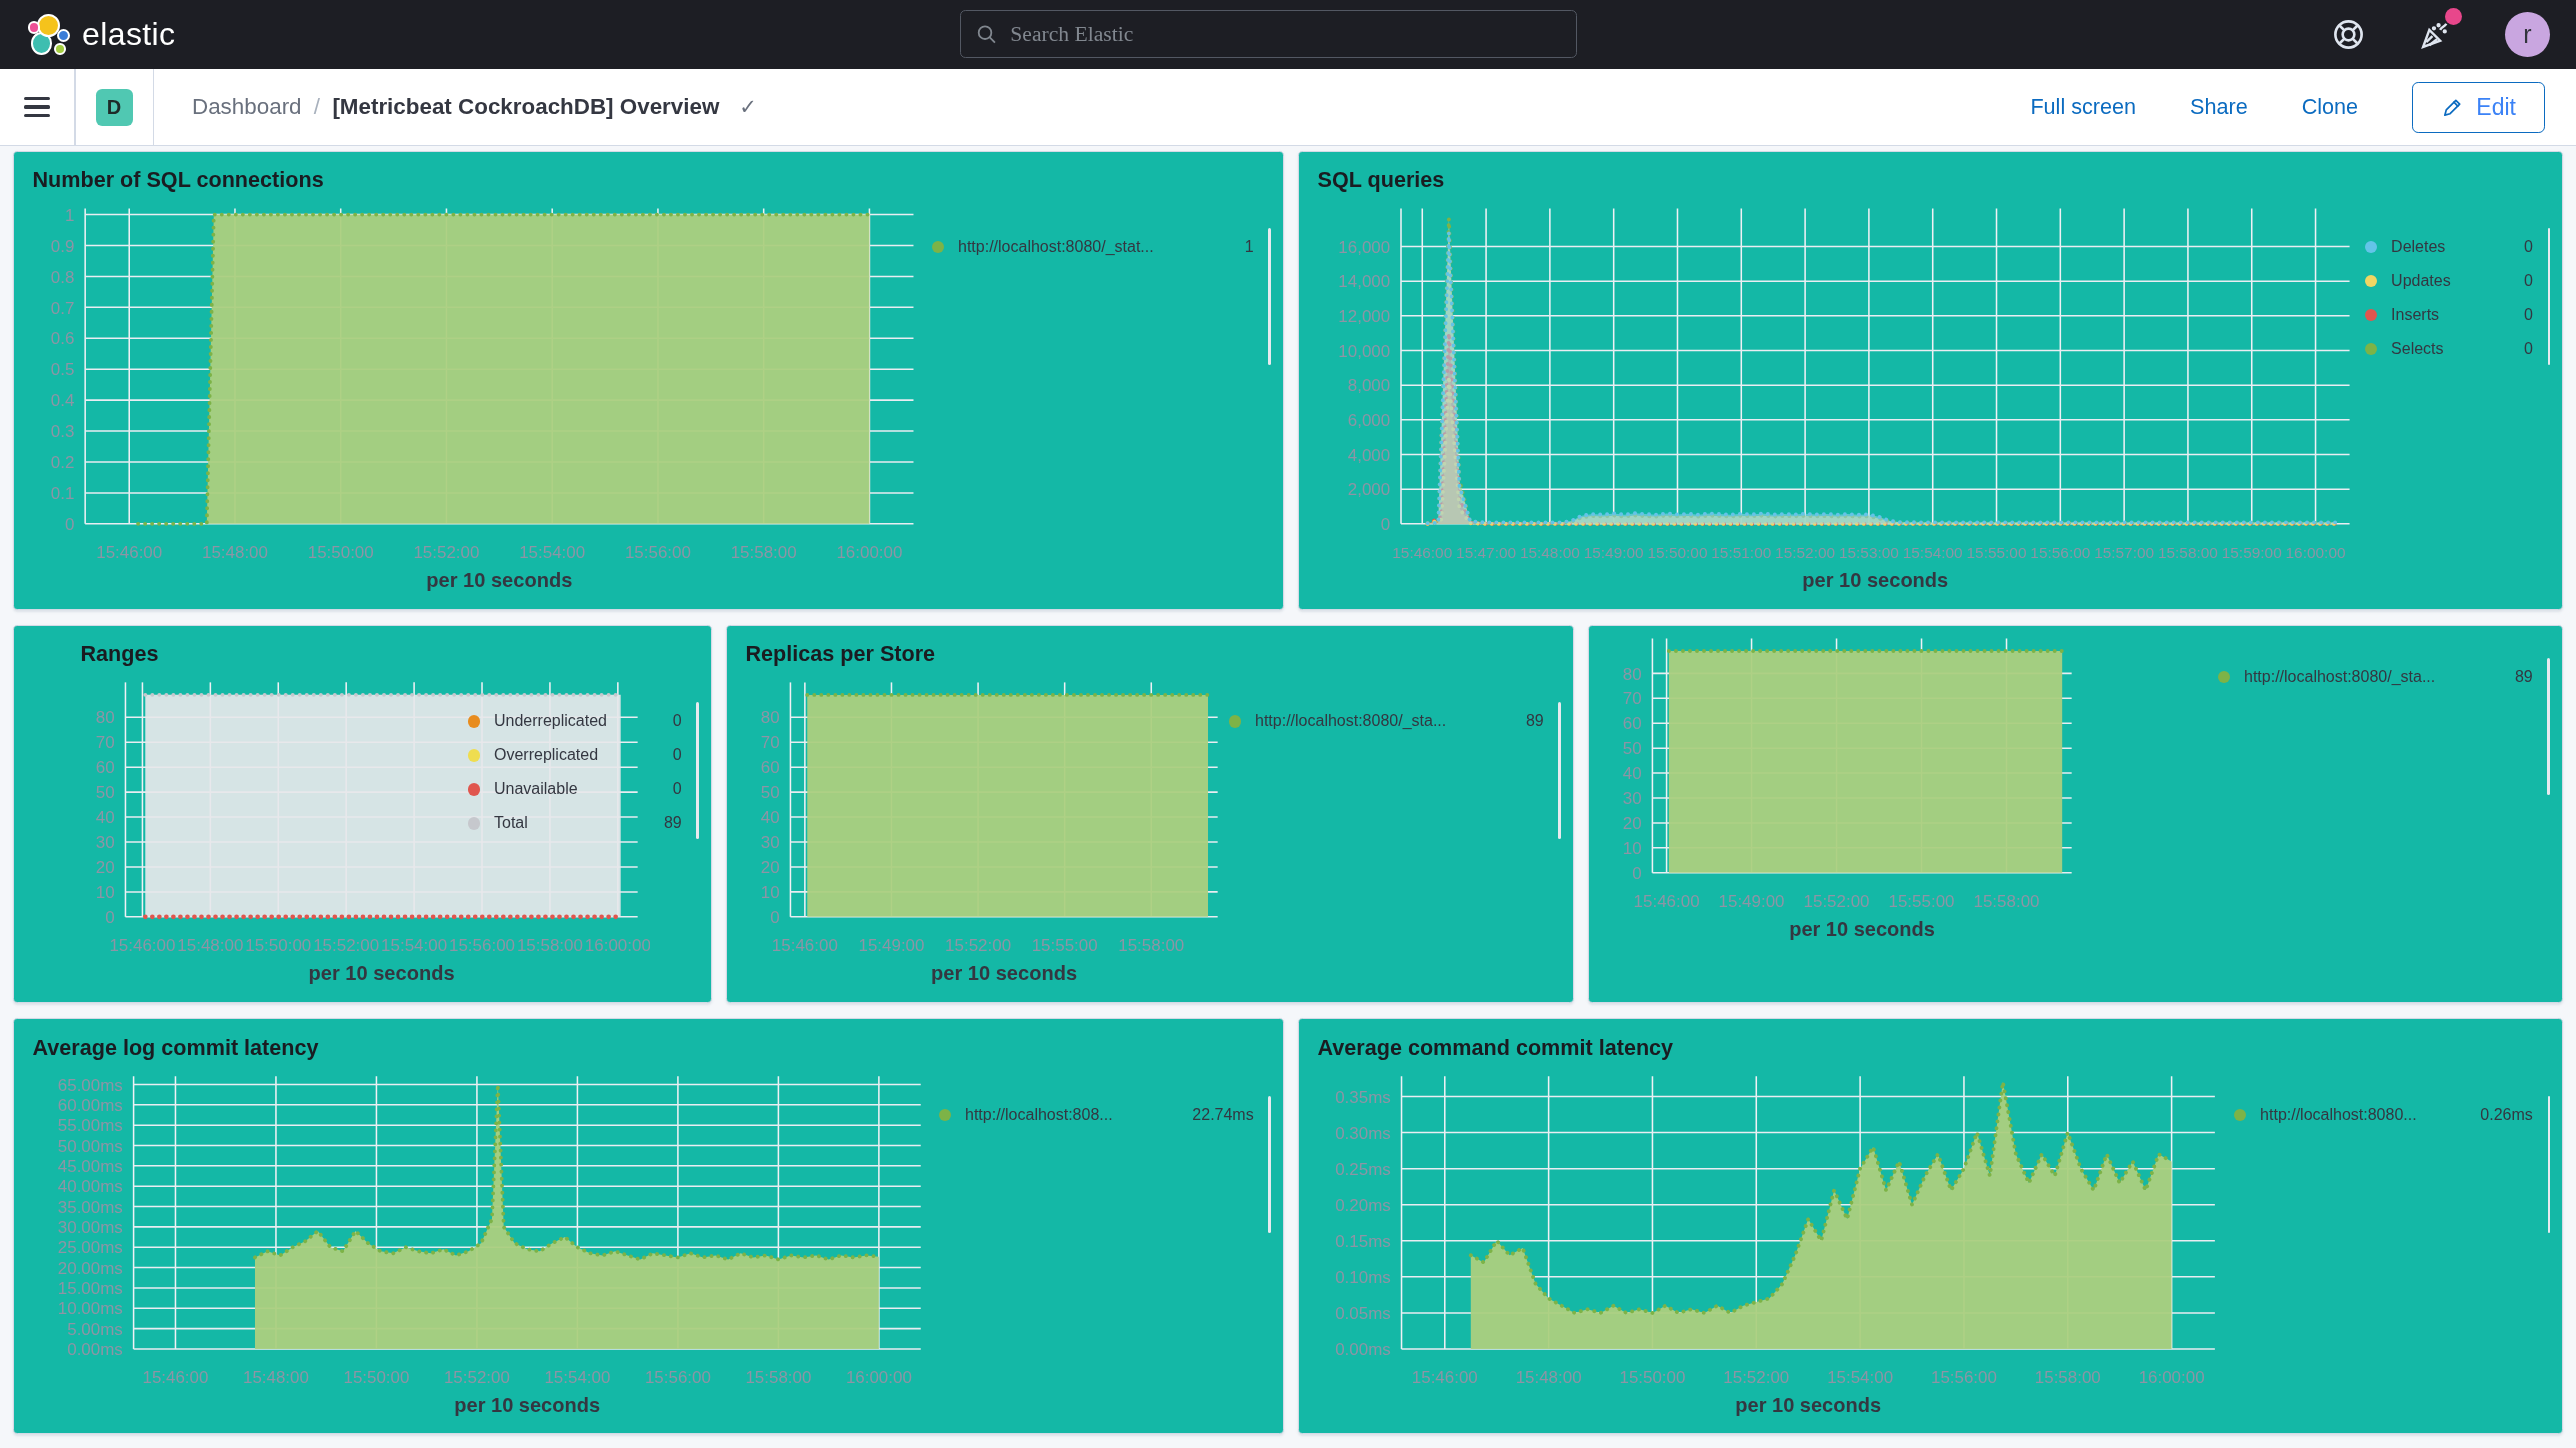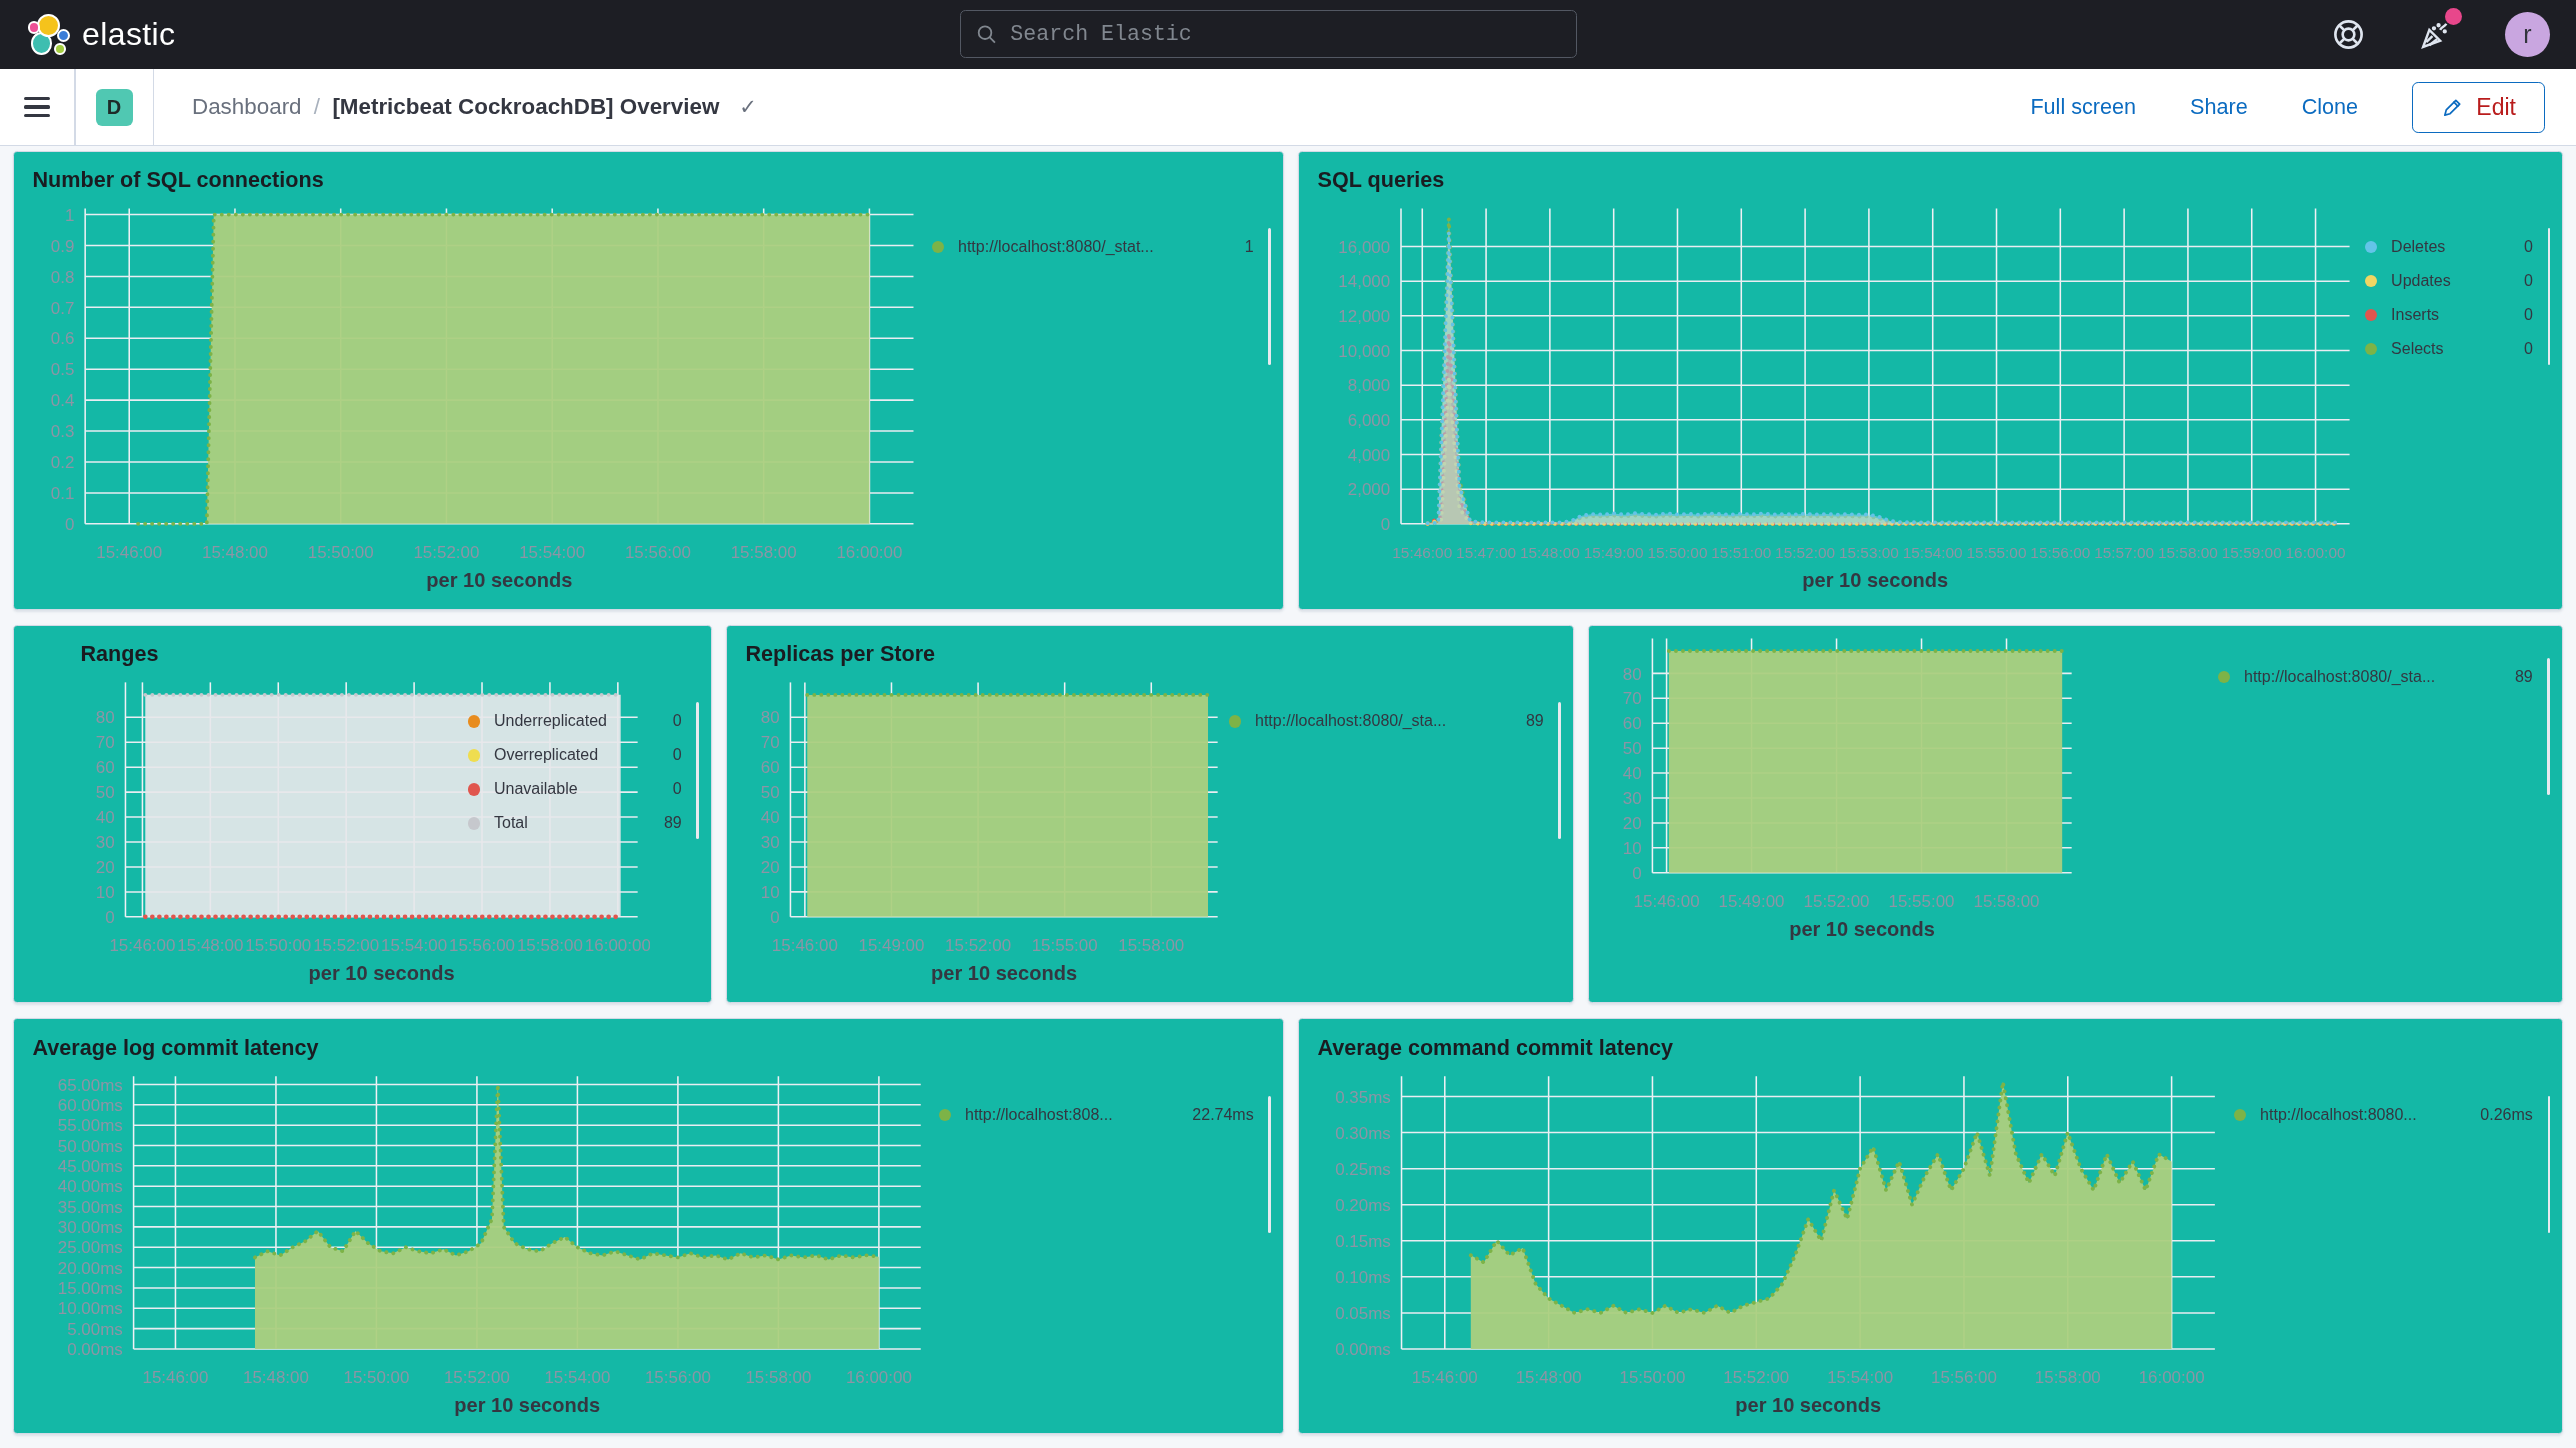--- a/index.html
+++ b/index.html
@@ -15,21 +15,21 @@
   .logo .b-yellow { left:10.8px; top:1.5px;  width:23px; height:23px; background:#F5C31C; }
   .logo .b-pink   { left:1.5px;  top:9.3px; width:12.3px; height:12.3px; background:#EE5096; }
   .logo .b-blue   { left:31px; top:17px; width:13px; height:13px; background:#3B7DD8; }
   .logo .b-teal   { left:4.6px;  top:20px; width:21.6px; height:23px; background:#3EBEB0; }
   .logo .b-green  { left:28px; top:31px; width:11.6px; height:11.6px; background:#A5CE42; }
   .brand-text { color:#fff; font-size:32px; font-weight:400; letter-spacing:0.4px; }
   .searchbox { position:absolute; left:960px; top:10px; width:617px; height:48px;
     border:1.5px solid #535863; border-radius:5.4px; display:flex; align-items:center;
     gap:12.3px; padding:0 15.4px; background:#1D1E24; cursor:text; }
   .searchbox input { background:transparent; border:none; outline:none; color:#AEB4C0;
-    font-size:21.6px; width:100%; font-family:Liberation Mono, monospace; }
+    font-size:21.6px; width:100%; font-family:Liberation Serif, serif; }
   .searchbox input::placeholder { color:#81878F; }
   .top-icons { margin-left:auto; display:flex; align-items:center; gap:51px; }
   .icon-btn { position:relative; cursor:pointer; display:flex; }
   .notif-dot { position:absolute; right:-7.7px; top:-7.7px; width:17px; height:17px;
     border-radius:50%; background:#E8478B; }
   .avatar { width:45px; height:45px; border-radius:50%; background:#C9A6E0;
     color:#32343D; font-size:25px; display:flex; align-items:center;
     justify-content:center; cursor:pointer; }
 
   
@@ -44,21 +44,21 @@
     display:flex; align-items:center; justify-content:center; cursor:pointer; }
   .breadcrumb { display:flex; align-items:center; gap:12.3px; margin-left:38px;
     font-size:22.4px; }
   .crumb-root { color:#69707D; cursor:pointer; }
   .crumb-sep { color:#A8B1BD; }
   .crumb-current { color:#343741; font-weight:600; }
   .crumb-check { color:#69707D; font-size:21px; margin-left:7.7px; cursor:pointer; }
   .tb-actions { margin-left:auto; display:flex; align-items:center; gap:54px;
     padding-right:31px; }
   .tb-link { color:#0B6BC0; font-size:21.6px; font-weight:500; cursor:pointer; }
-  .edit-btn { display:flex; align-items:center; gap:12.3px; color:#b91c1c;
+  .edit-btn { display:flex; align-items:center; gap:12.3px; color:#3b82f6;
     border:1.5px solid #0B6BC0; border-radius:6.2px; background:#fff; height:51px;
     padding:0 28px; font-size:23px; font-weight:500; cursor:pointer;
     font-family:inherit; }
 
   
   .dash { padding:4.6px 13px 0 13px; }
   .row { display:flex; gap:14px; margin-bottom:15.4px; }
   .panel { background:#14b8a6; border:0.8px solid #D3DAE6; border-radius:4.6px;
     box-shadow:0 1.5px 2.3px rgba(152,162,179,.25); display:flex;
     flex-direction:column; }

